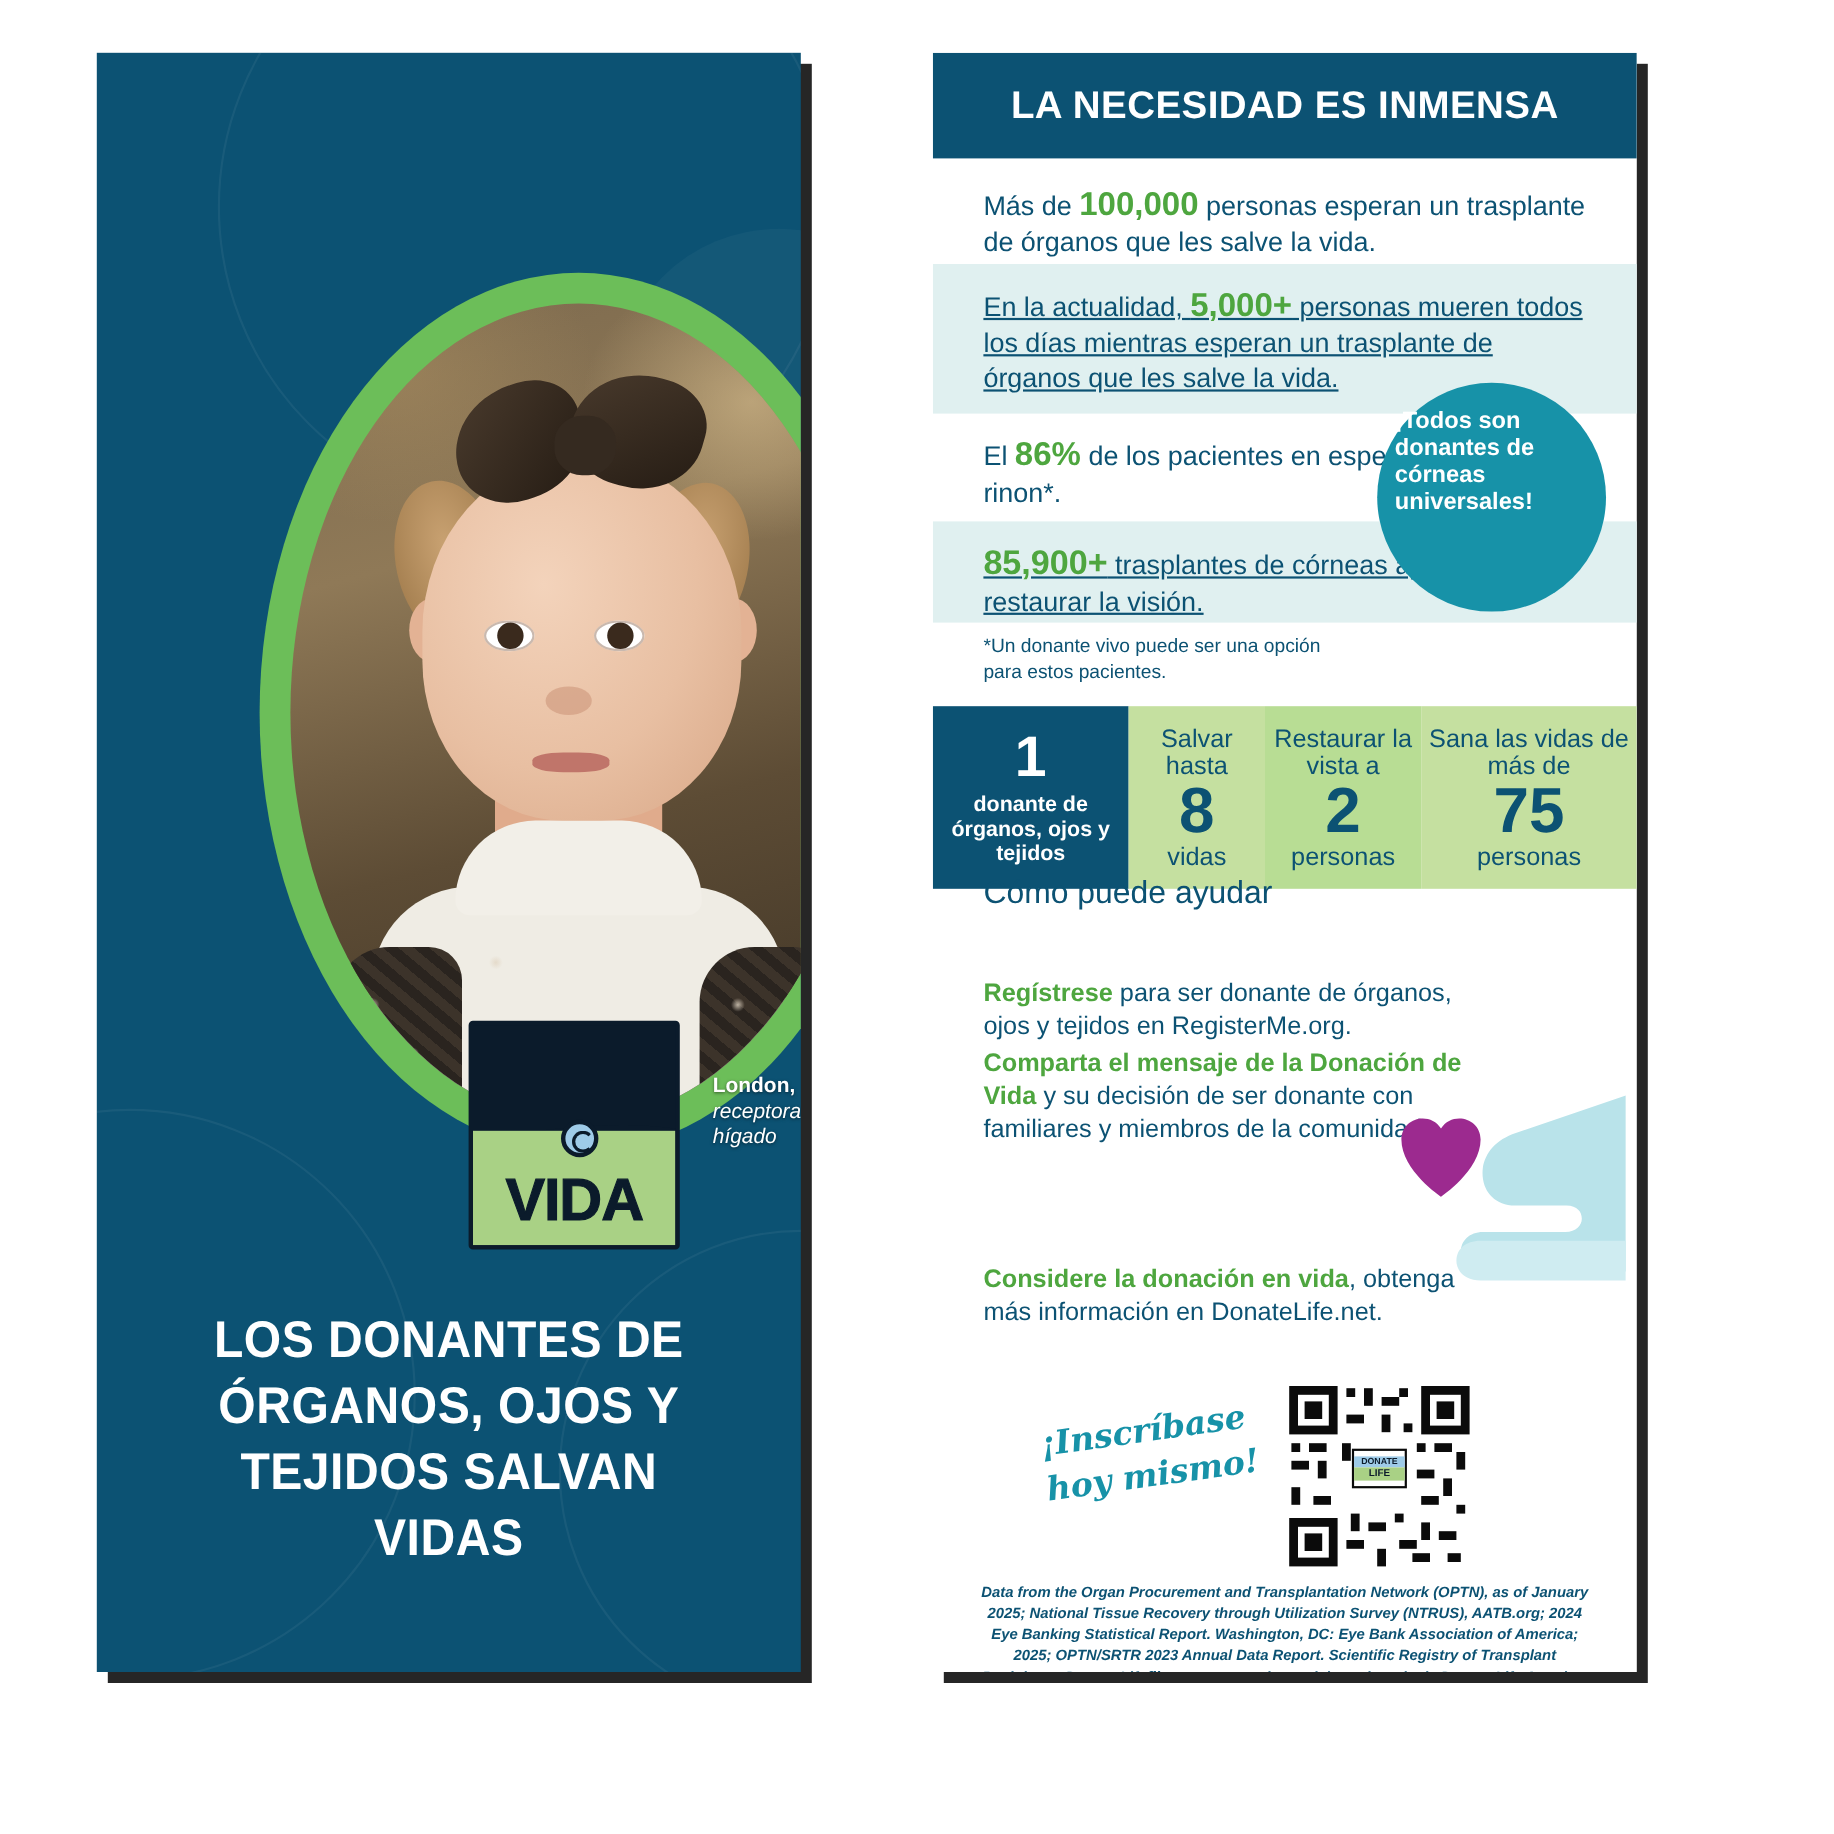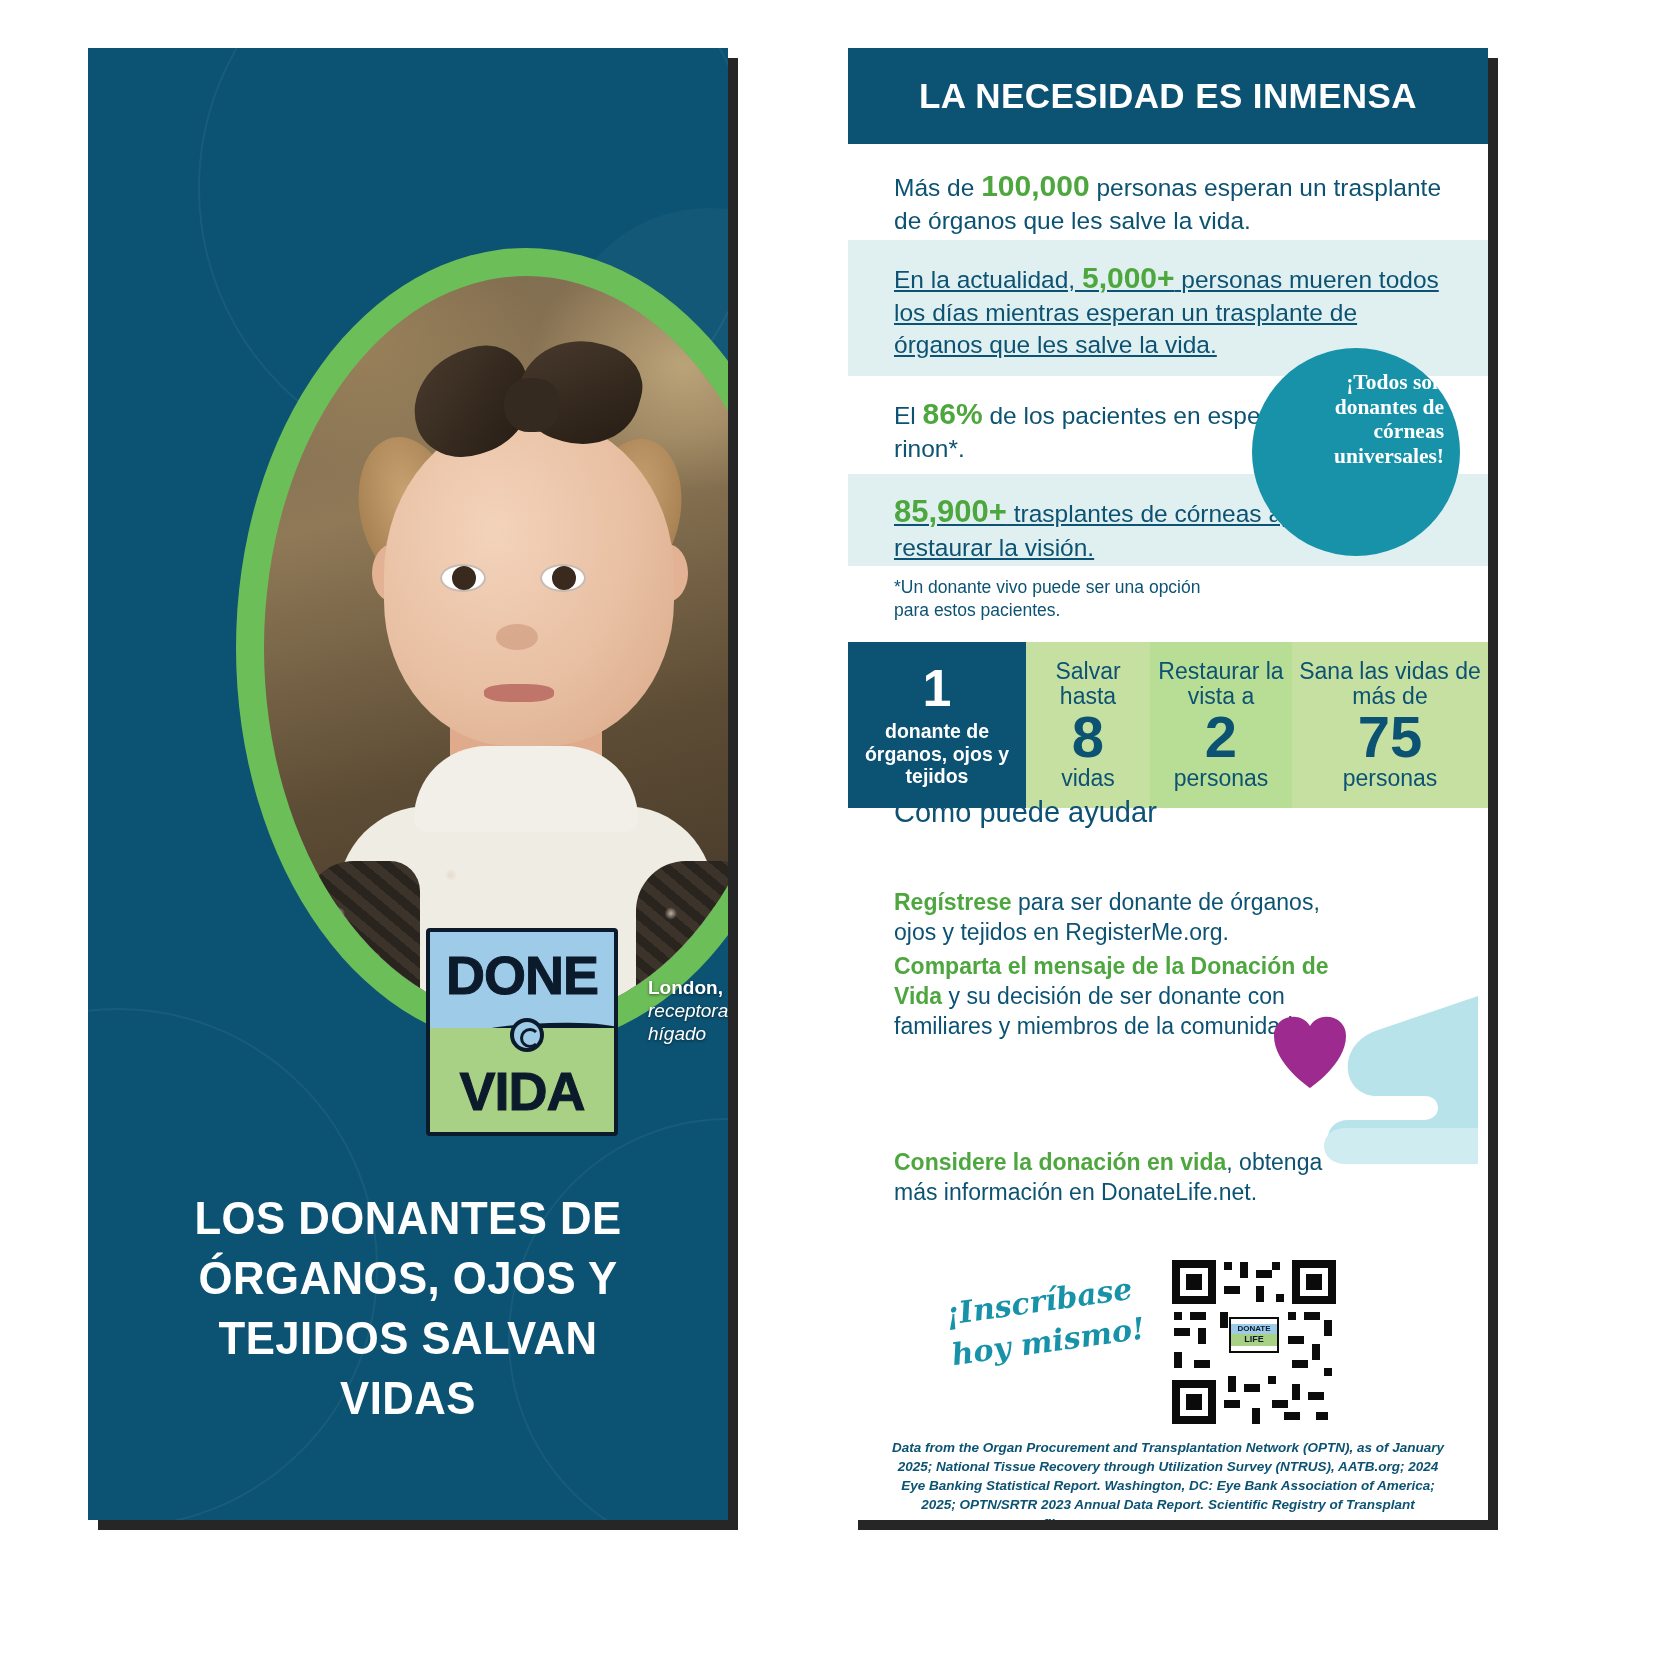--- a/index.html
+++ b/index.html
@@ -262,23 +262,22 @@
     line-height: 1.32;
   }
 
   .bubble {
     position: absolute;
     left: 404px; top: 300px;
     width: 208px; height: 208px;
     border-radius: 50%;
     background: #1792a8;
     color: #ffffff;
-    text-align: right;
+    text-align: left;
     padding: 22px 16px 0 16px;
-    font-family: Liberation Serif, serif;
   }
   .bubble-title { font-size: 21.5px; font-weight: bold; line-height: 1.14; }
   .bubble-sub { margin-top: 7px; font-size: 16px; font-weight: bold; line-height: 1.2; }
 
   .band {
     position: absolute; left: 0; top: 594px;
     width: 100%; height: 166px;
     display: flex;
   }
   .band-cell {
@@ -392,23 +391,20 @@
         </div>
       </div>
     </div>
 
     <div class="caption">
       <span class="name">London,</span>
       <span class="role">receptora de hígado</span>
     </div>
 
     <div class="logo">
-      <div class="logo-top">
-        <span class="logo-word logo-word-top">DONE</span>
-      </div>
       <div class="logo-swoosh"></div>
       <div class="logo-bot">
         <span class="logo-word logo-word-bot">VIDA</span>
       </div>
       <div class="logo-mark"></div>
 
     </div>
 
     <div class="left-headline">LOS DONANTES DE ÓRGANOS, OJOS Y TEJIDOS SALVAN VIDAS</div>
   </div>

